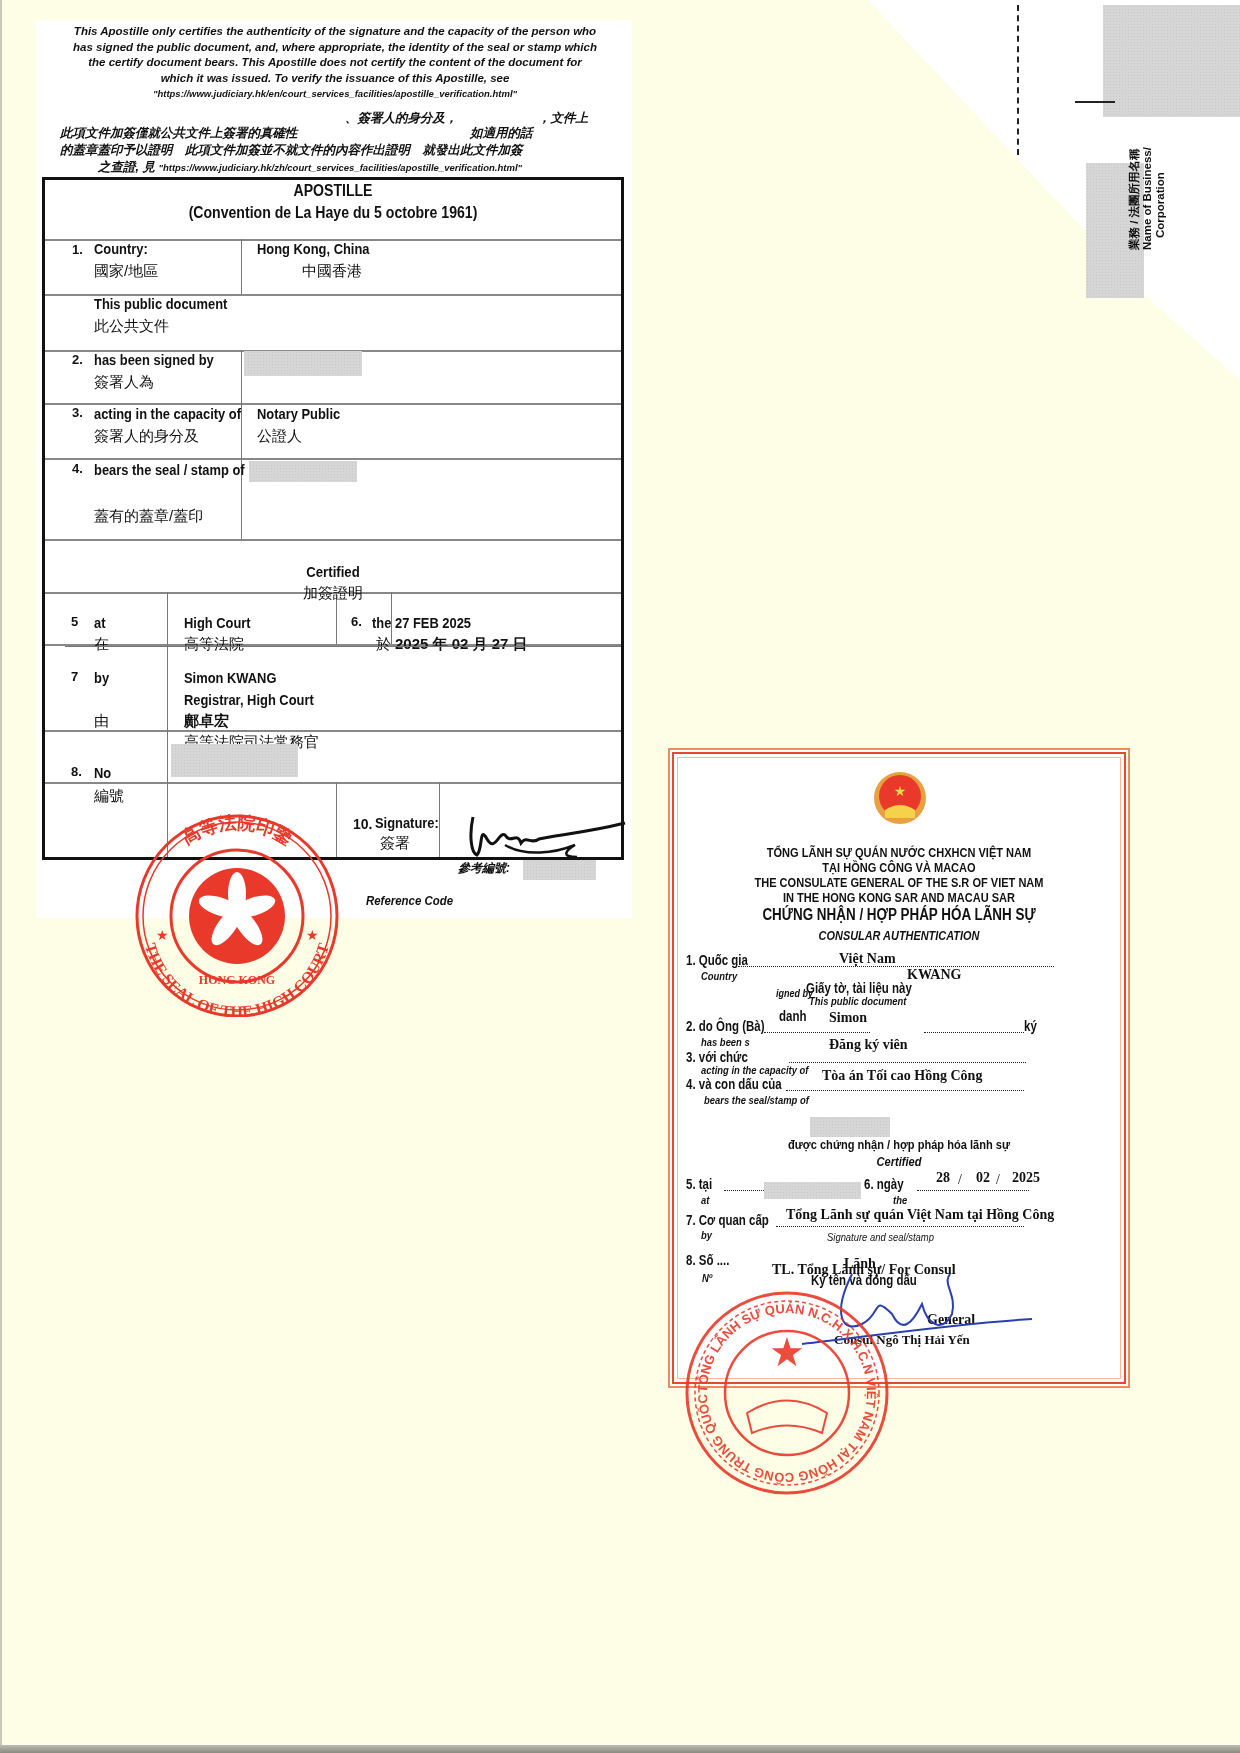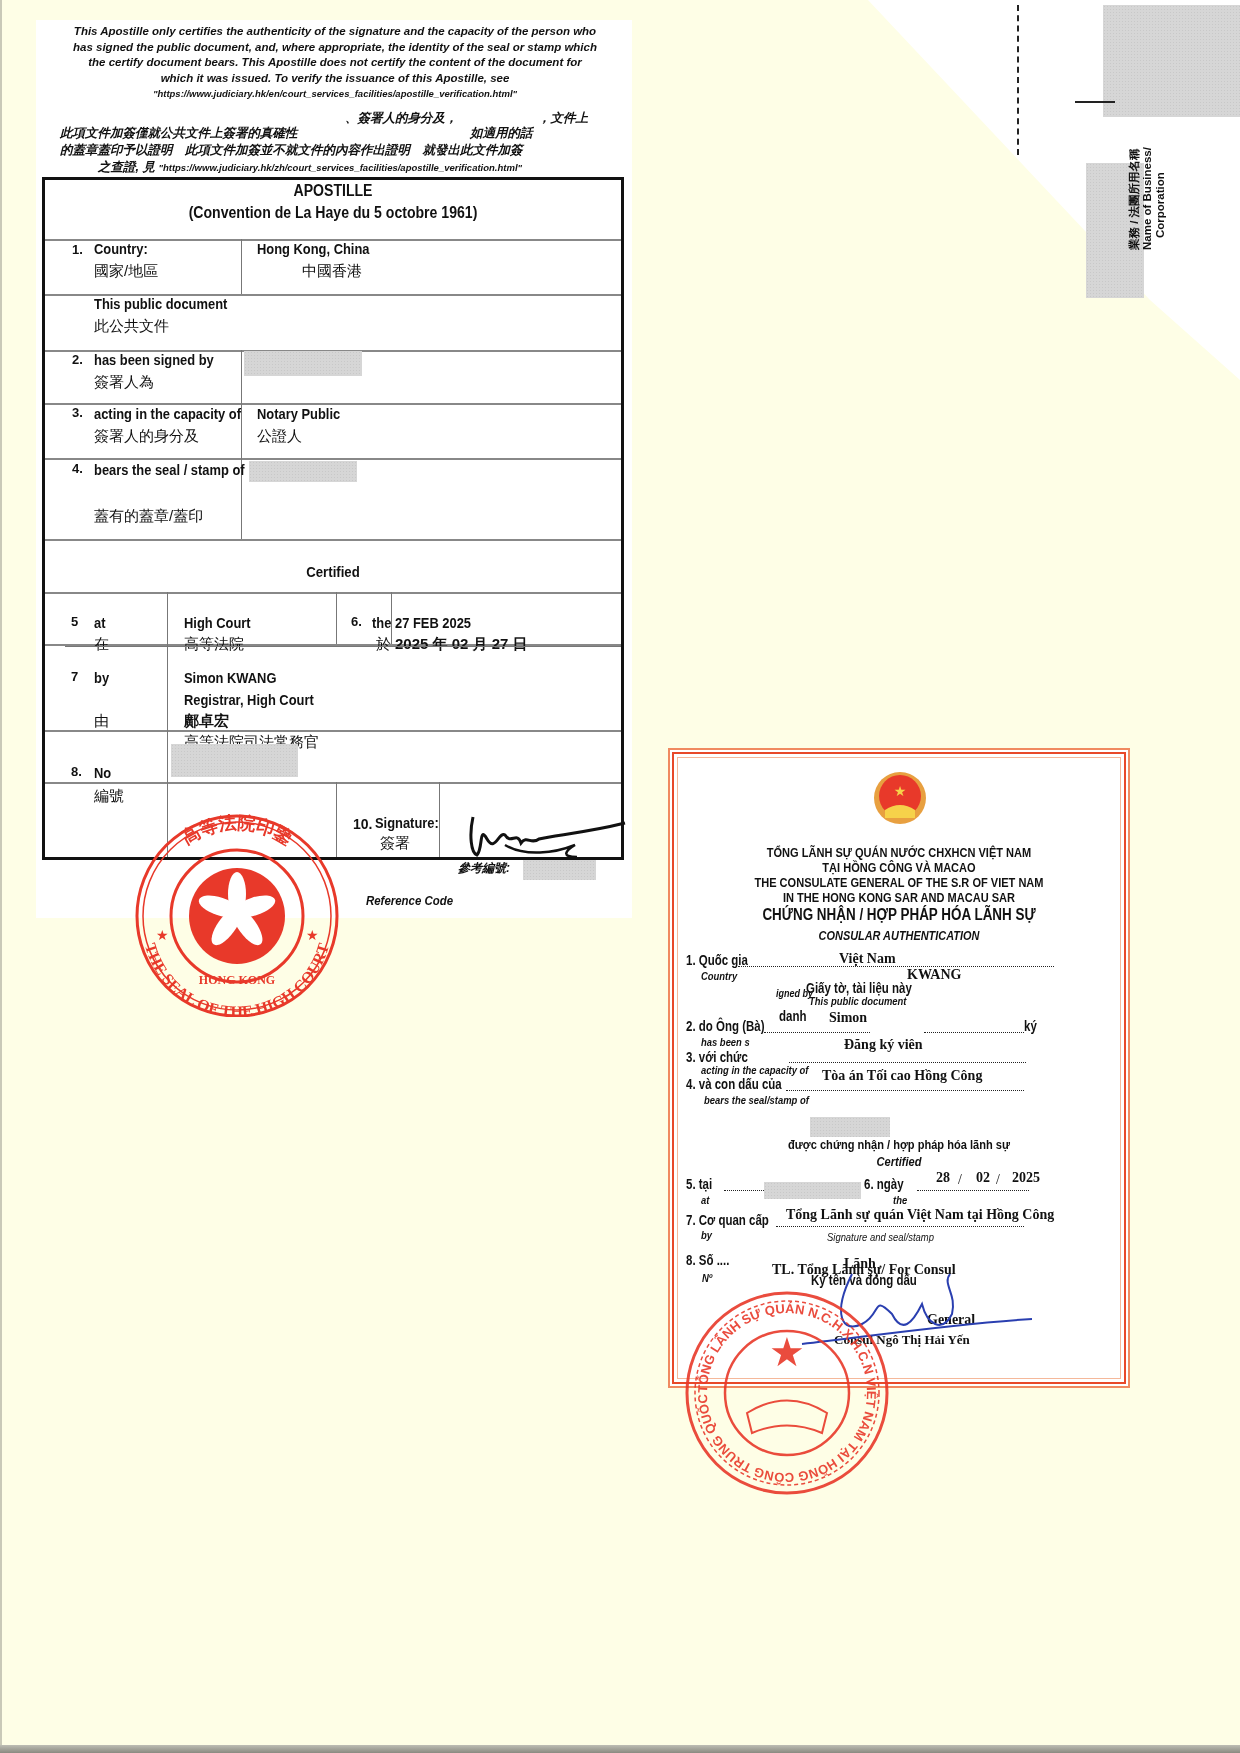--- a/index.html
+++ b/index.html
@@ -123,20 +123,21 @@
   <div class="tc" style="left:49px;top:247px;">簽署人的身分及</div>
   <div class="t" style="left:212px;top:225px;">Notary Public</div>
   <div class="tc" style="left:212px;top:247px;">公證人</div>
 
   <div class="num" style="left:27px;top:281px;">4.</div>
   <div class="t" style="left:49px;top:281px;">bears the seal / stamp of</div>
   <div class="tc" style="left:49px;top:327px;">蓋有的蓋章/蓋印</div>
   <div class="abs redact" style="left:204px;top:281px;width:108px;height:21px;"></div>
 
   <div class="abs" style="left:0;top:383px;width:576px;text-align:center;font-size:15px;font-weight:bold;transform:scaleX(0.88);">Certified</div>
+  <div class="abs" style="left:0;top:404px;width:576px;text-align:center;font-size:15px;">加簽證明</div>
 
   <div class="num" style="left:26px;top:434px;">5</div>
   <div class="t" style="left:49px;top:434px;">at</div>
   <div class="tc" style="left:49px;top:455px;">在</div>
   <div class="t" style="left:139px;top:434px;">High Court</div>
   <div class="tc" style="left:139px;top:455px;">高等法院</div>
   <div class="num" style="left:306px;top:434px;">6.</div>
   <div class="t" style="left:327px;top:434px;">the</div>
   <div class="tc" style="left:331px;top:455px;">於</div>
   <div class="t" style="left:350px;top:434px;">27 FEB 2025</div>
@@ -219,21 +220,21 @@
   <div class="ci" style="left:135px;top:241px;">This public document</div>
 
   <div class="cl" style="left:105px;top:254px;">danh</div>
   <div class="cl" style="left:12px;top:264px;"><span>2.</span> <span>do Ông (Bà)</span></div>
   <div class="dots" style="left:90px;top:278px;width:106px;"></div>
   <div class="cv" style="left:155px;top:256px;">Simon</div>
   <div class="dots" style="left:250px;top:278px;width:100px;"></div>
   <div class="cl" style="left:350px;top:264px;">ký</div>
   <div class="ci" style="left:27px;top:282px;">has been s</div>
 
-  <div class="cv" style="left:170px;top:283px;">Đăng ký viên</div>
+  <div class="cv" style="left:155px;top:283px;">Đăng ký viên</div>
   <div class="cl" style="left:12px;top:295px;"><span>3.</span> <span>với chức</span></div>
   <div class="dots" style="left:115px;top:308px;width:237px;"></div>
   <div class="ci" style="left:27px;top:310px;">acting in the capacity of</div>
 
   <div class="cl" style="left:12px;top:322px;"><span>4.</span> <span>và con dấu của</span></div>
   <div class="dots" style="left:112px;top:336px;width:238px;"></div>
   <div class="cv" style="left:148px;top:314px;">Tòa án Tối cao Hồng Công</div>
   <div class="ci" style="left:30px;top:340px;">bears the seal/stamp of</div>
 
   <div class="abs redact" style="left:136px;top:363px;width:80px;height:20px;"></div>

